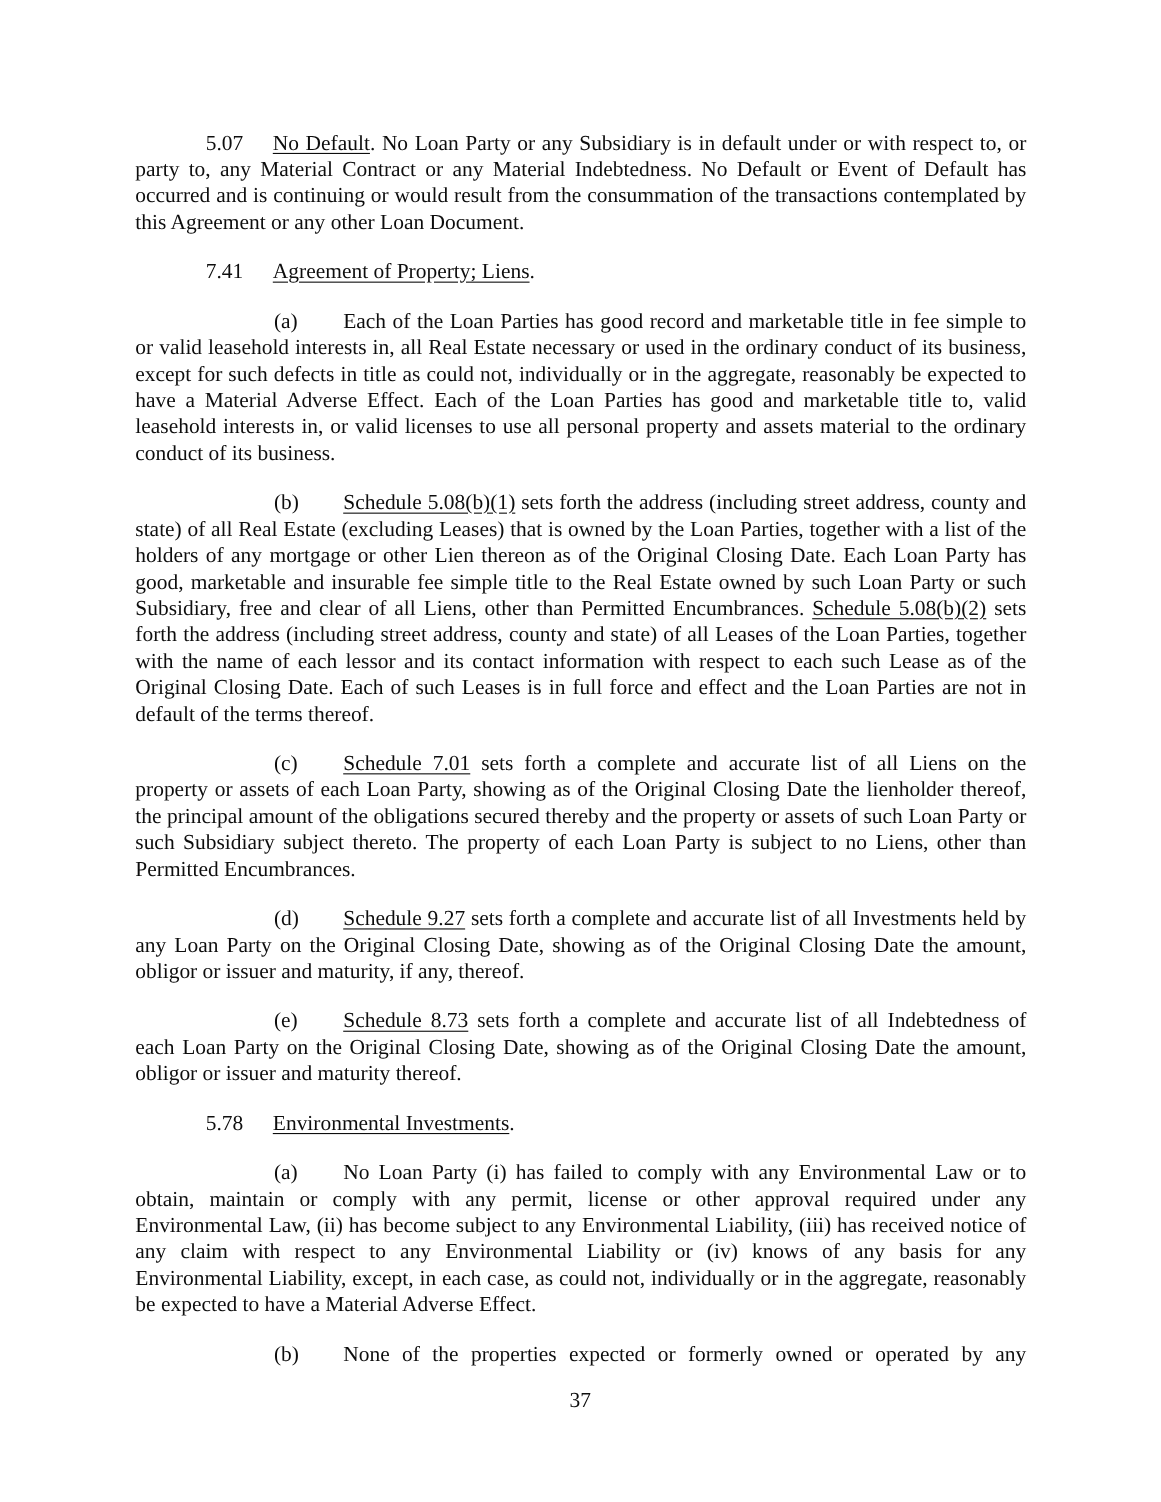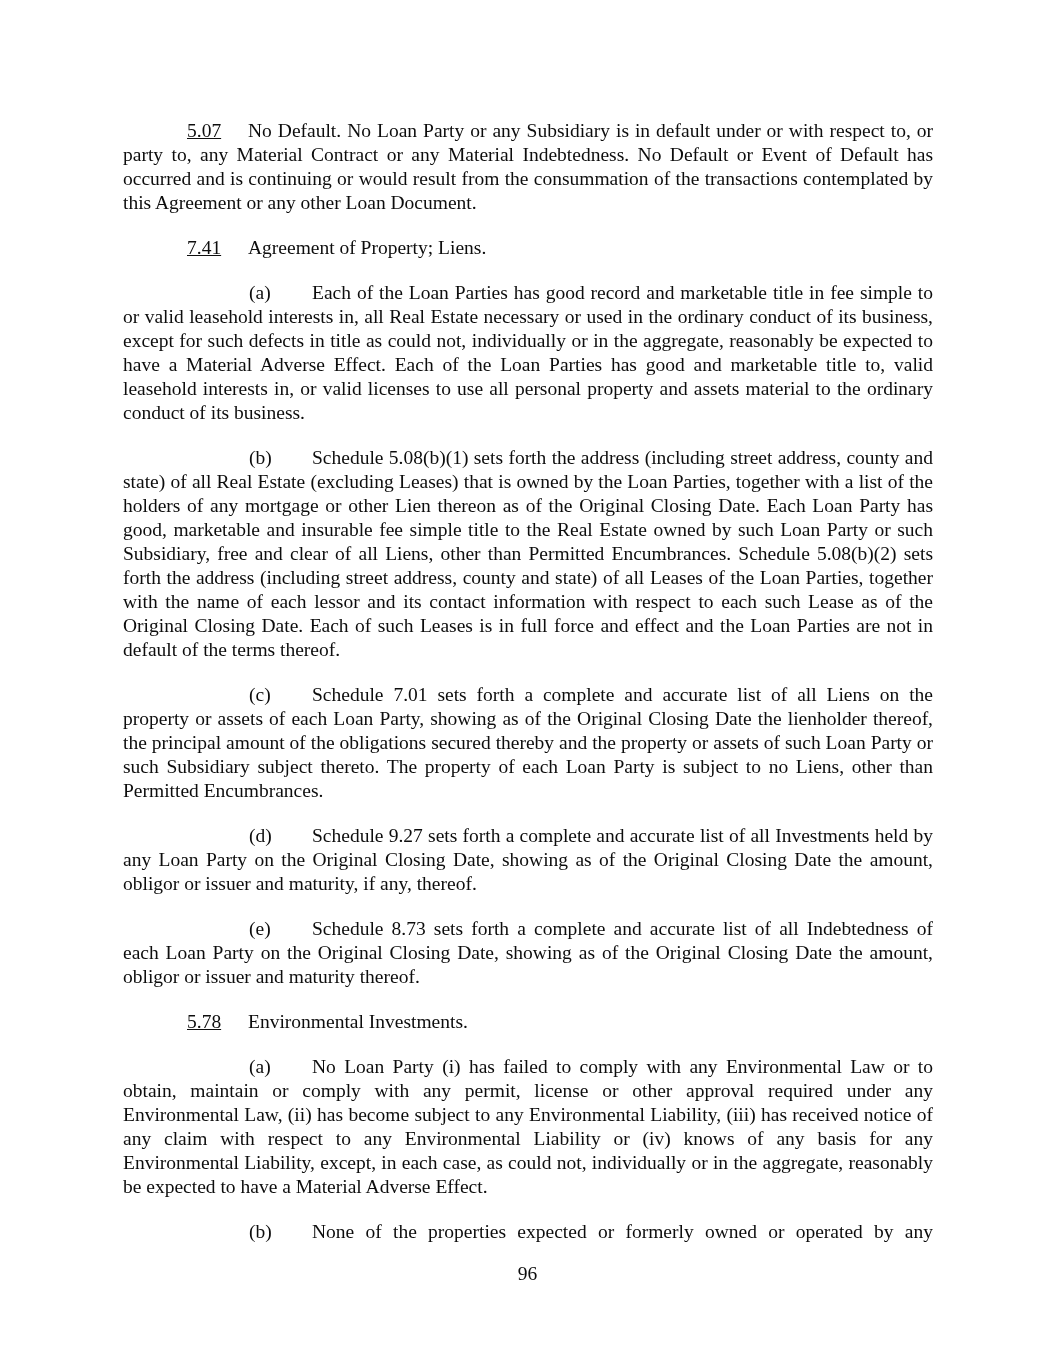--- a/index.html
+++ b/index.html
@@ -22,28 +22,27 @@
     width: 810px;
     text-align: justify;
   }
   .content p { margin: 0 0 21px 0; }
   p.sec { text-indent: 64px; }
   p.sub { text-indent: 126px; }
   .num {
     display: inline-block;
     width: 61px;
     text-indent: 0;
-    text-decoration: underline;
   }
   .lbl {
     display: inline-block;
     width: 63px;
     text-indent: 0;
   }
-  .u { text-underline-offset: 3px; }
+  .u { text-decoration: underline; text-underline-offset: 3px; }
   .open { text-align-last: justify; }
   .pageno {
     position: absolute;
     top: 1262px;
     left: 0;
     width: 100%;
     text-align: center;
     font-family: "Liberation Serif", "DejaVu Serif", serif;
     font-size: 19.5px;
     line-height: 24px;
@@ -71,14 +70,14 @@
     <p class="sub"><span class="lbl">(e)</span><span class="u">Schedule 8.73</span><span> sets forth a complete and accurate list of all Indebtedness of each Loan Party on the Original Closing Date, showing as of the Original Closing Date the amount, obligor or issuer and maturity thereof.</span></p>
 
     <p class="sec"><span class="num">5.78</span><span class="u">Environmental Investments</span><span>.</span></p>
 
     <p class="sub"><span class="lbl">(a)</span><span>No Loan Party (i) has failed to comply with any Environmental Law or to obtain, maintain or comply with any permit, license or other approval required under any Environmental Law, (ii) has become subject to any Environmental Liability, (iii) has received notice of any claim with respect to any Environmental Liability or (iv) knows of any basis for any Environmental Liability, except, in each case, as could not, individually or in the aggregate, reasonably be expected to have a Material Adverse Effect.</span></p>
 
     <p class="sub open"><span class="lbl">(b)</span><span>None of the properties expected or formerly owned or operated by any</span></p>
 
   </div>
 
-  <div class="pageno">96</div>
+  <div class="pageno">37</div>
 </div>
 
 </body></html>

